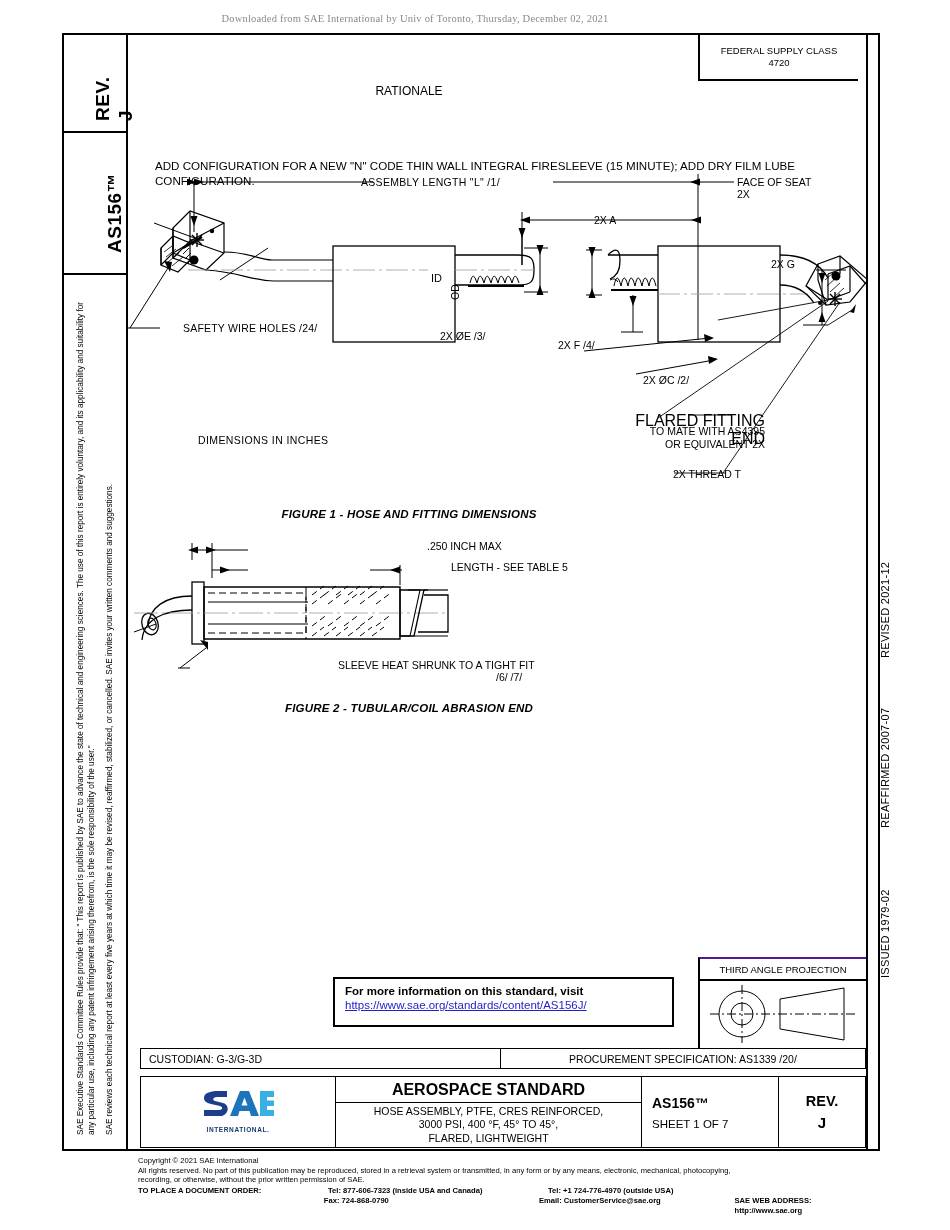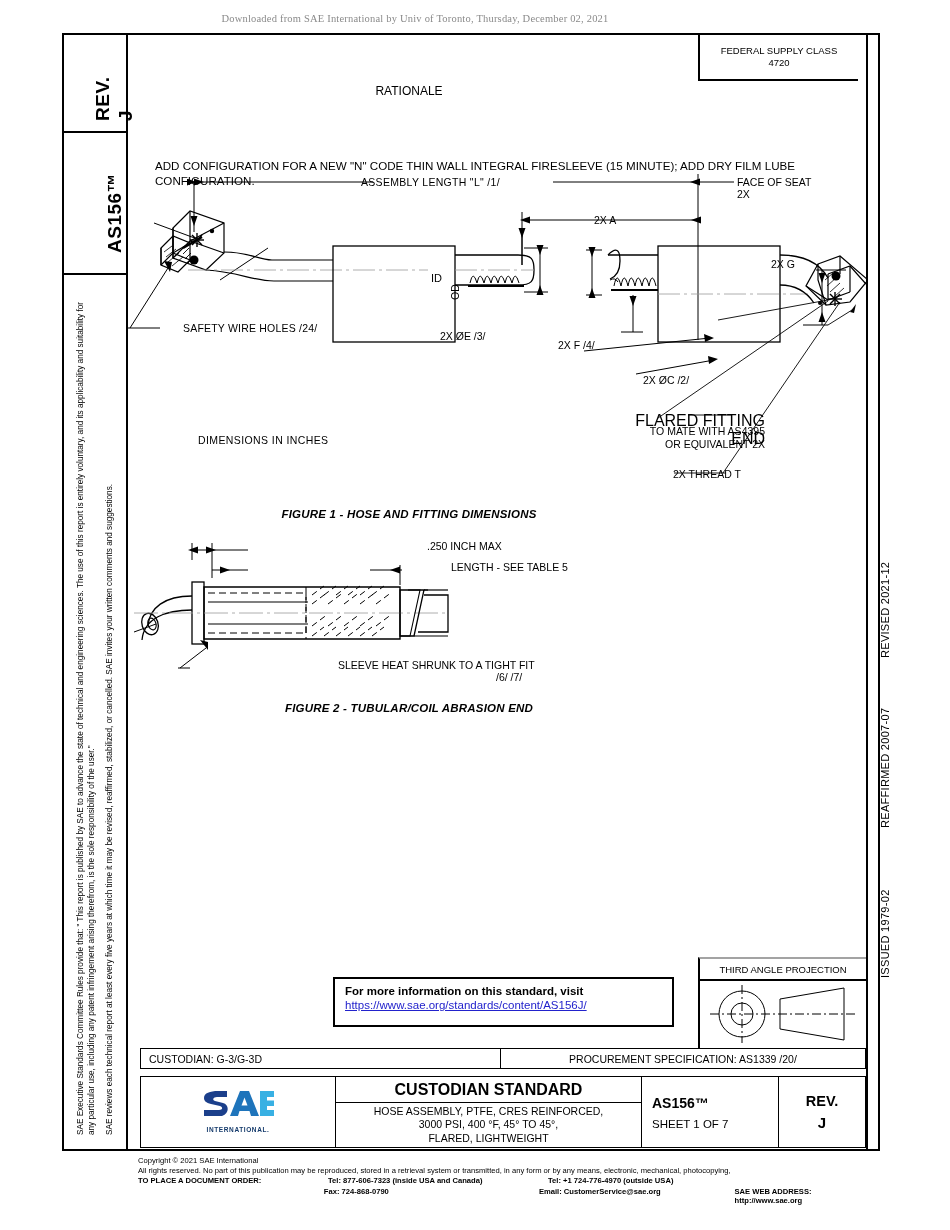--- a/index.html
+++ b/index.html
@@ -44,21 +44,21 @@
   #fig1cap{left:0;top:508px;}
   #fig2cap{left:0;top:702px;}
   .dim-inches{position:absolute;left:198px;top:434px;font-size:10.5px;letter-spacing:.4px;}
 
   
   .infobox{position:absolute;left:333px;top:977px;width:341px;height:50px;border:2px solid #000;box-sizing:border-box;padding:6px 0 8px 10px;}
   .infobox .l1{font-size:11.5px;font-weight:bold;}
   .infobox .l2{font-size:11.5px;color:#2222cc;text-decoration:underline;margin-top:2px;}
 
   
-  .tap{position:absolute;left:698px;top:957px;width:168px;height:92px;border-left:2px solid #000;border-top:2px solid #a3a3a3;box-sizing:border-box;}
+  .tap{position:absolute;left:698px;top:957px;width:168px;height:92px;border-left:2px solid #000;border-top:2px solid #4c1d95;box-sizing:border-box;}
   .tap-hdr{height:22px;border-bottom:2px solid #000;display:flex;align-items:center;justify-content:center;font-size:9.5px;box-sizing:border-box;}
 
   
   .cust-row{position:absolute;left:140px;top:1048px;width:726px;height:21px;border:1.6px solid #000;box-sizing:border-box;display:flex;}
   .cust-row .c1{width:360px;border-right:1.6px solid #000;display:flex;align-items:center;padding-left:8px;font-size:10.5px;box-sizing:border-box;}
   .cust-row .c2{flex:1;display:flex;align-items:center;justify-content:center;font-size:10.5px;}
 
   
   .tblock{position:absolute;left:140px;top:1076px;width:726px;height:72px;border:1.6px solid #000;box-sizing:border-box;display:flex;}
   .tb-logo{width:195px;border-right:1.6px solid #000;display:flex;align-items:center;justify-content:center;box-sizing:border-box;}
@@ -425,40 +425,41 @@
       <div class="sae-logo">
         <svg width="72" height="30" viewBox="0 0 72 30" xmlns="http://www.w3.org/2000/svg">
           <path d="M2,7 C2,2 8,0 16,0 L25,0 L25,6 L15,6 C11,6 10,9 13,10 L21,12 C27,13.5 28,22 20,25 L2,25 L2,19 L17,19 C21,19 21,16 18,15 L9,13 C4,11.7 2,10 2,7 Z" fill="#1b3f8b"></path>
           <path d="M28,25 L38,0 L47,0 L57,25 L49,25 L47.5,20 L37.5,20 L36,25 Z M39.5,14.5 L45.5,14.5 L42.5,6.5 Z" fill="#1e74bb"></path>
           <path d="M58,0 L72,0 L72,6 L65,6 L65,9.5 L72,9.5 L72,15 L65,15 L65,19 L72,19 L72,25 L58,25 Z" fill="#38b0e3"></path>
         </svg>
         <div class="sae-sub">INTERNATIONAL.</div>
       </div>
     </div>
     <div class="tb-mid">
-      <div class="t1">CUSTODIAN STANDARD</div>
+      <div class="t1">AEROSPACE STANDARD</div>
       <div class="t2">
         <div>HOSE ASSEMBLY, PTFE, CRES REINFORCED,</div>
         <div>3000 PSI, 400 °F, 45° TO 45°,</div>
         <div>FLARED, LIGHTWEIGHT</div>
       </div>
     </div>
     <div class="tb-desig">
       <div class="d1">AS156™</div>
       <div class="d2">SHEET 1 OF 7</div>
     </div>
     <div class="tb-rev">
       <div class="r1">REV.</div>
       <div class="r2">J</div>
     </div>
   </div>
 
   <div class="footer">
     <p class="c">Copyright © 2021 SAE International</p>
     <p class="c">All rights reserved. No part of this publication may be reproduced, stored in a retrieval system or transmitted, in any form or by any means, electronic, mechanical, photocopying,</p>
+    <p class="c">recording, or otherwise, without the prior written permission of SAE.</p>
     <div class="ord-grid">
       <div class="col-a">TO PLACE A DOCUMENT ORDER:</div>
       <div class="col-b">Tel: 877-606-7323 (inside USA and Canada)</div>
       <div class="col-c">Tel: +1 724-776-4970 (outside USA)</div>
       <div class="col-d"></div>
     </div>
     <div class="ord-grid">
       <div class="col-a"></div>
       <div class="col-b">Fax: 724-868-0790</div>
       <div class="col-c">Email: CustomerService@sae.org</div>

